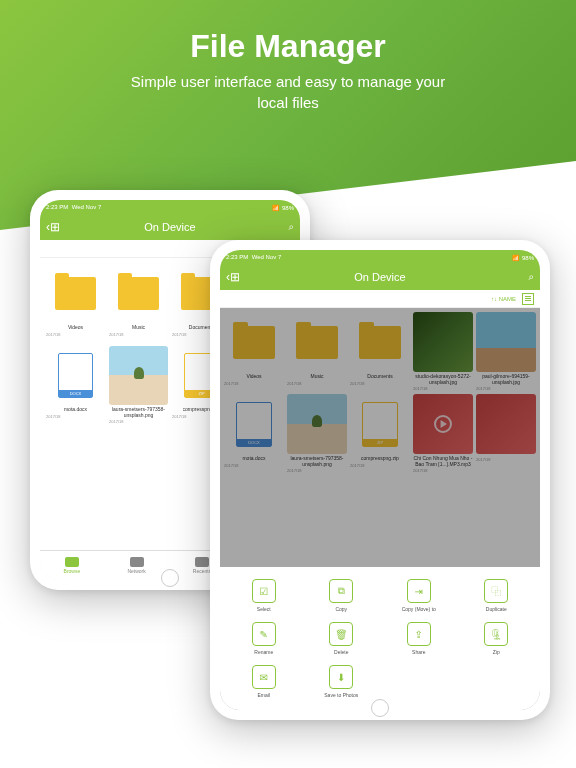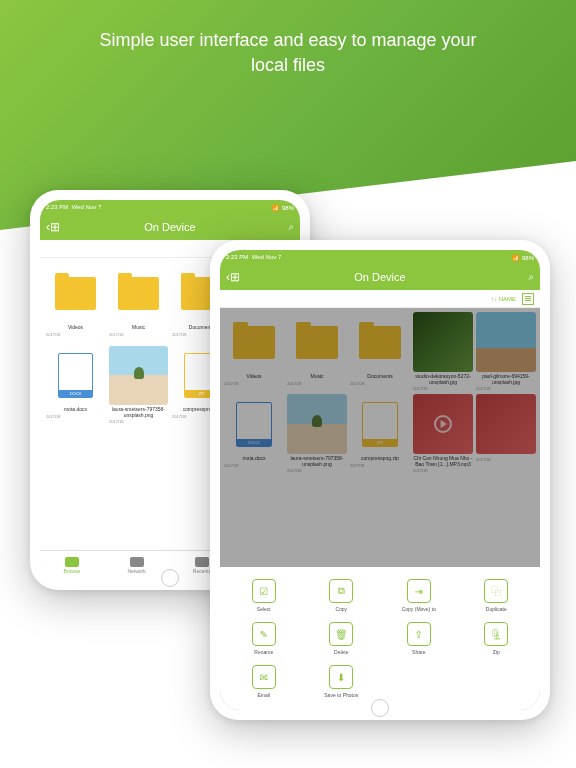--- a/index.html
+++ b/index.html
@@ -1,20 +1,20 @@
 <!DOCTYPE html>
 <html><head>
 <meta charset="utf-8">
 <style>
 *{margin:0;padding:0;box-sizing:border-box;font-family:-apple-system,BlinkMacSystemFont,'Segoe UI',sans-serif}
 body{width:576px;height:768px;overflow:hidden;background:#fff;position:relative}
 .hero{position:absolute;top:0;left:0;right:0;height:230px;background:linear-gradient(135deg,#8cc63f 0%,#6db33f 50%,#5a9e2f 100%);clip-path:polygon(0 0,100% 0,100% 70%,0 100%)}
 .hero-text{position:relative;padding-top:28px;text-align:center;color:#fff;z-index:2}
 .hero-text h1{font-size:32px;font-weight:700;margin-bottom:6px}
-.hero-text p{font-size:18px;font-weight:300;line-height:1.4}
+.hero-text p{font-size:15px;font-weight:300;line-height:1.4}
 .stage{position:absolute;top:0;left:0;right:0;bottom:0}
 .tablet{position:absolute;background:#fff;border-radius:28px;box-shadow:0 10px 40px rgba(0,0,0,.25),0 2px 8px rgba(0,0,0,.1)}
 .tablet-b{width:280px;height:400px}
 .tablet-f{width:340px;height:480px}
 .bezel{position:absolute;inset:10px;border-radius:20px;overflow:hidden;background:#f5f5f5;display:flex;flex-direction:column}
 .home-btn{position:absolute;bottom:3px;left:50%;transform:translateX(-50%);width:18px;height:18px;border-radius:50%;border:1px solid #ccc}
 .statusbar{height:14px;background:#8cc63f;display:flex;align-items:center;justify-content:space-between;padding:0 6px;font-size:6px;color:#fff}
 .navbar{height:26px;background:#8cc63f;display:flex;align-items:center;justify-content:center;position:relative;color:#fff}
 .navbar .back{position:absolute;left:6px;font-size:12px}
 .navbar .title{font-size:11px;font-weight:500}
@@ -51,20 +51,21 @@
 .overlay{position:absolute;inset:0;background:rgba(0,0,0,.35)}
 .sheet{position:absolute;left:0;right:0;bottom:0;background:#fff;padding:12px 8px;display:grid;grid-template-columns:repeat(4,1fr);gap:10px 6px}
 .action{display:flex;flex-direction:column;align-items:center;font-size:5px;color:#555;gap:3px}
 .action-icon{width:24px;height:24px;border:1px solid #8cc63f;border-radius:4px;display:flex;align-items:center;justify-content:center;color:#8cc63f;font-size:10px}
 </style>
 </head>
 <body>
 
 <div class="hero"></div>
 <div class="hero-text">
+  <h1>File Manager</h1>
   <p>
     <span>Simple user interface and easy to manage your</span><br>
     <span>local files</span>
   </p>
 </div>
 
 <div class="stage">
 
 <div class="tablet tablet-b" style="left:30px;top:190px">
   <div class="bezel">

